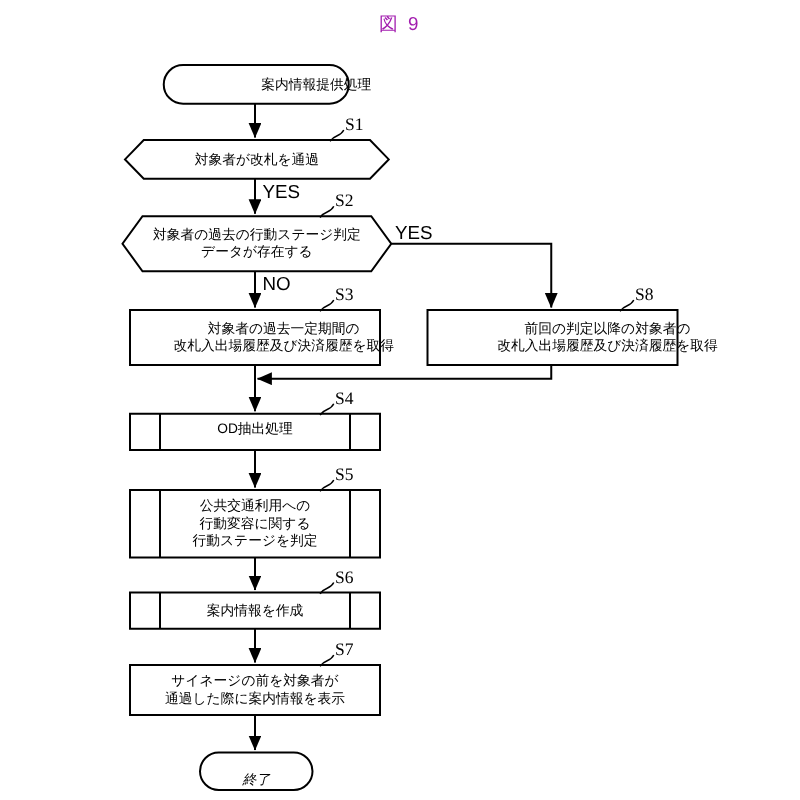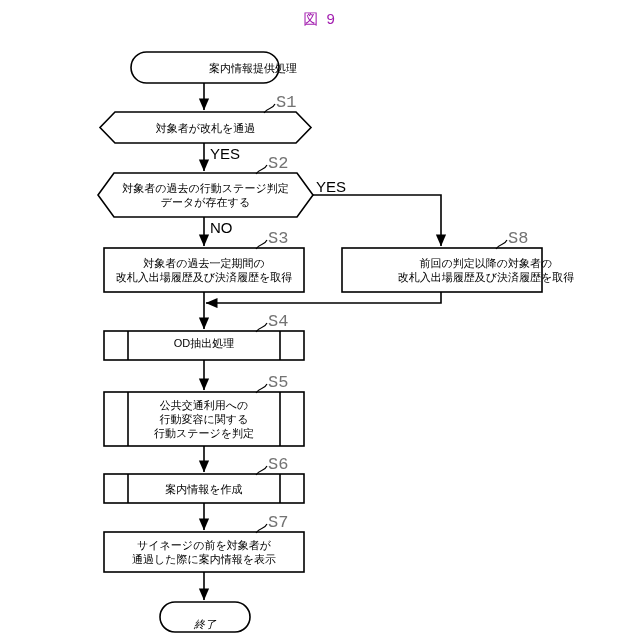--- a/index.html
+++ b/index.html
@@ -37,23 +37,23 @@
     justify-content: center;
     text-align: center;
     font-size: 11px;
     line-height: 14px;
     color: #000;
     white-space: pre-line;
     pointer-events: none;
   }
   .step-label {
     position: absolute;
-    font-size: 17px;
-    color: #737373;
-    font-family: Liberation Mono, monospace;
+    font-size: 14px;
+    color: #000000;
+    font-family: Liberation Serif, serif;
   }
   .edge-label {
     position: absolute;
     font-size: 15px;
     color: #000;
   }
   svg line, svg path, svg polygon, svg rect, svg polyline {
     shape-rendering: geometricPrecision;
   }
 </style>
@@ -125,21 +125,21 @@
   <path d="M256,533 C260,527 264,530 267,524" fill="none" stroke="#000" stroke-width="1.2"></path>
 </svg>
 
 <div class="node-label" style="left:131px; top:52px; width:148px; height:31px;margin-left:48px;">案内情報提供処理</div>
 
 <div class="node-label" style="left:100px; top:112px; width:211px; height:31px;">対象者が改札を通過</div>
 
 <div class="node-label" style="left:98px; top:173px; width:215px; height:44px;">対象者の過去の行動ステージ判定
 データが存在する</div>
 
-<div class="node-label" style="left:104px; top:248px; width:200px; height:44px;">対象者の過去一定期間の
+<div class="node-label" style="left:104px; top:248px; width:200px; height:44px;padding-left:23px;">対象者の過去一定期間の
 改札入出場履歴及び決済履歴を取得</div>
 
 <div class="node-label" style="left:342px; top:248px; width:200px; height:44px;padding-left:44px;">前回の判定以降の対象者の
 改札入出場履歴及び決済履歴を取得</div>
 
 <div class="node-label" style="left:128px; top:331px; width:152px; height:24px;border-radius:10px;">OD抽出処理</div>
 
 <div class="node-label" style="left:128px; top:392px; width:152px; height:54px;">公共交通利用への
 行動変容に関する
 行動ステージを判定</div>

